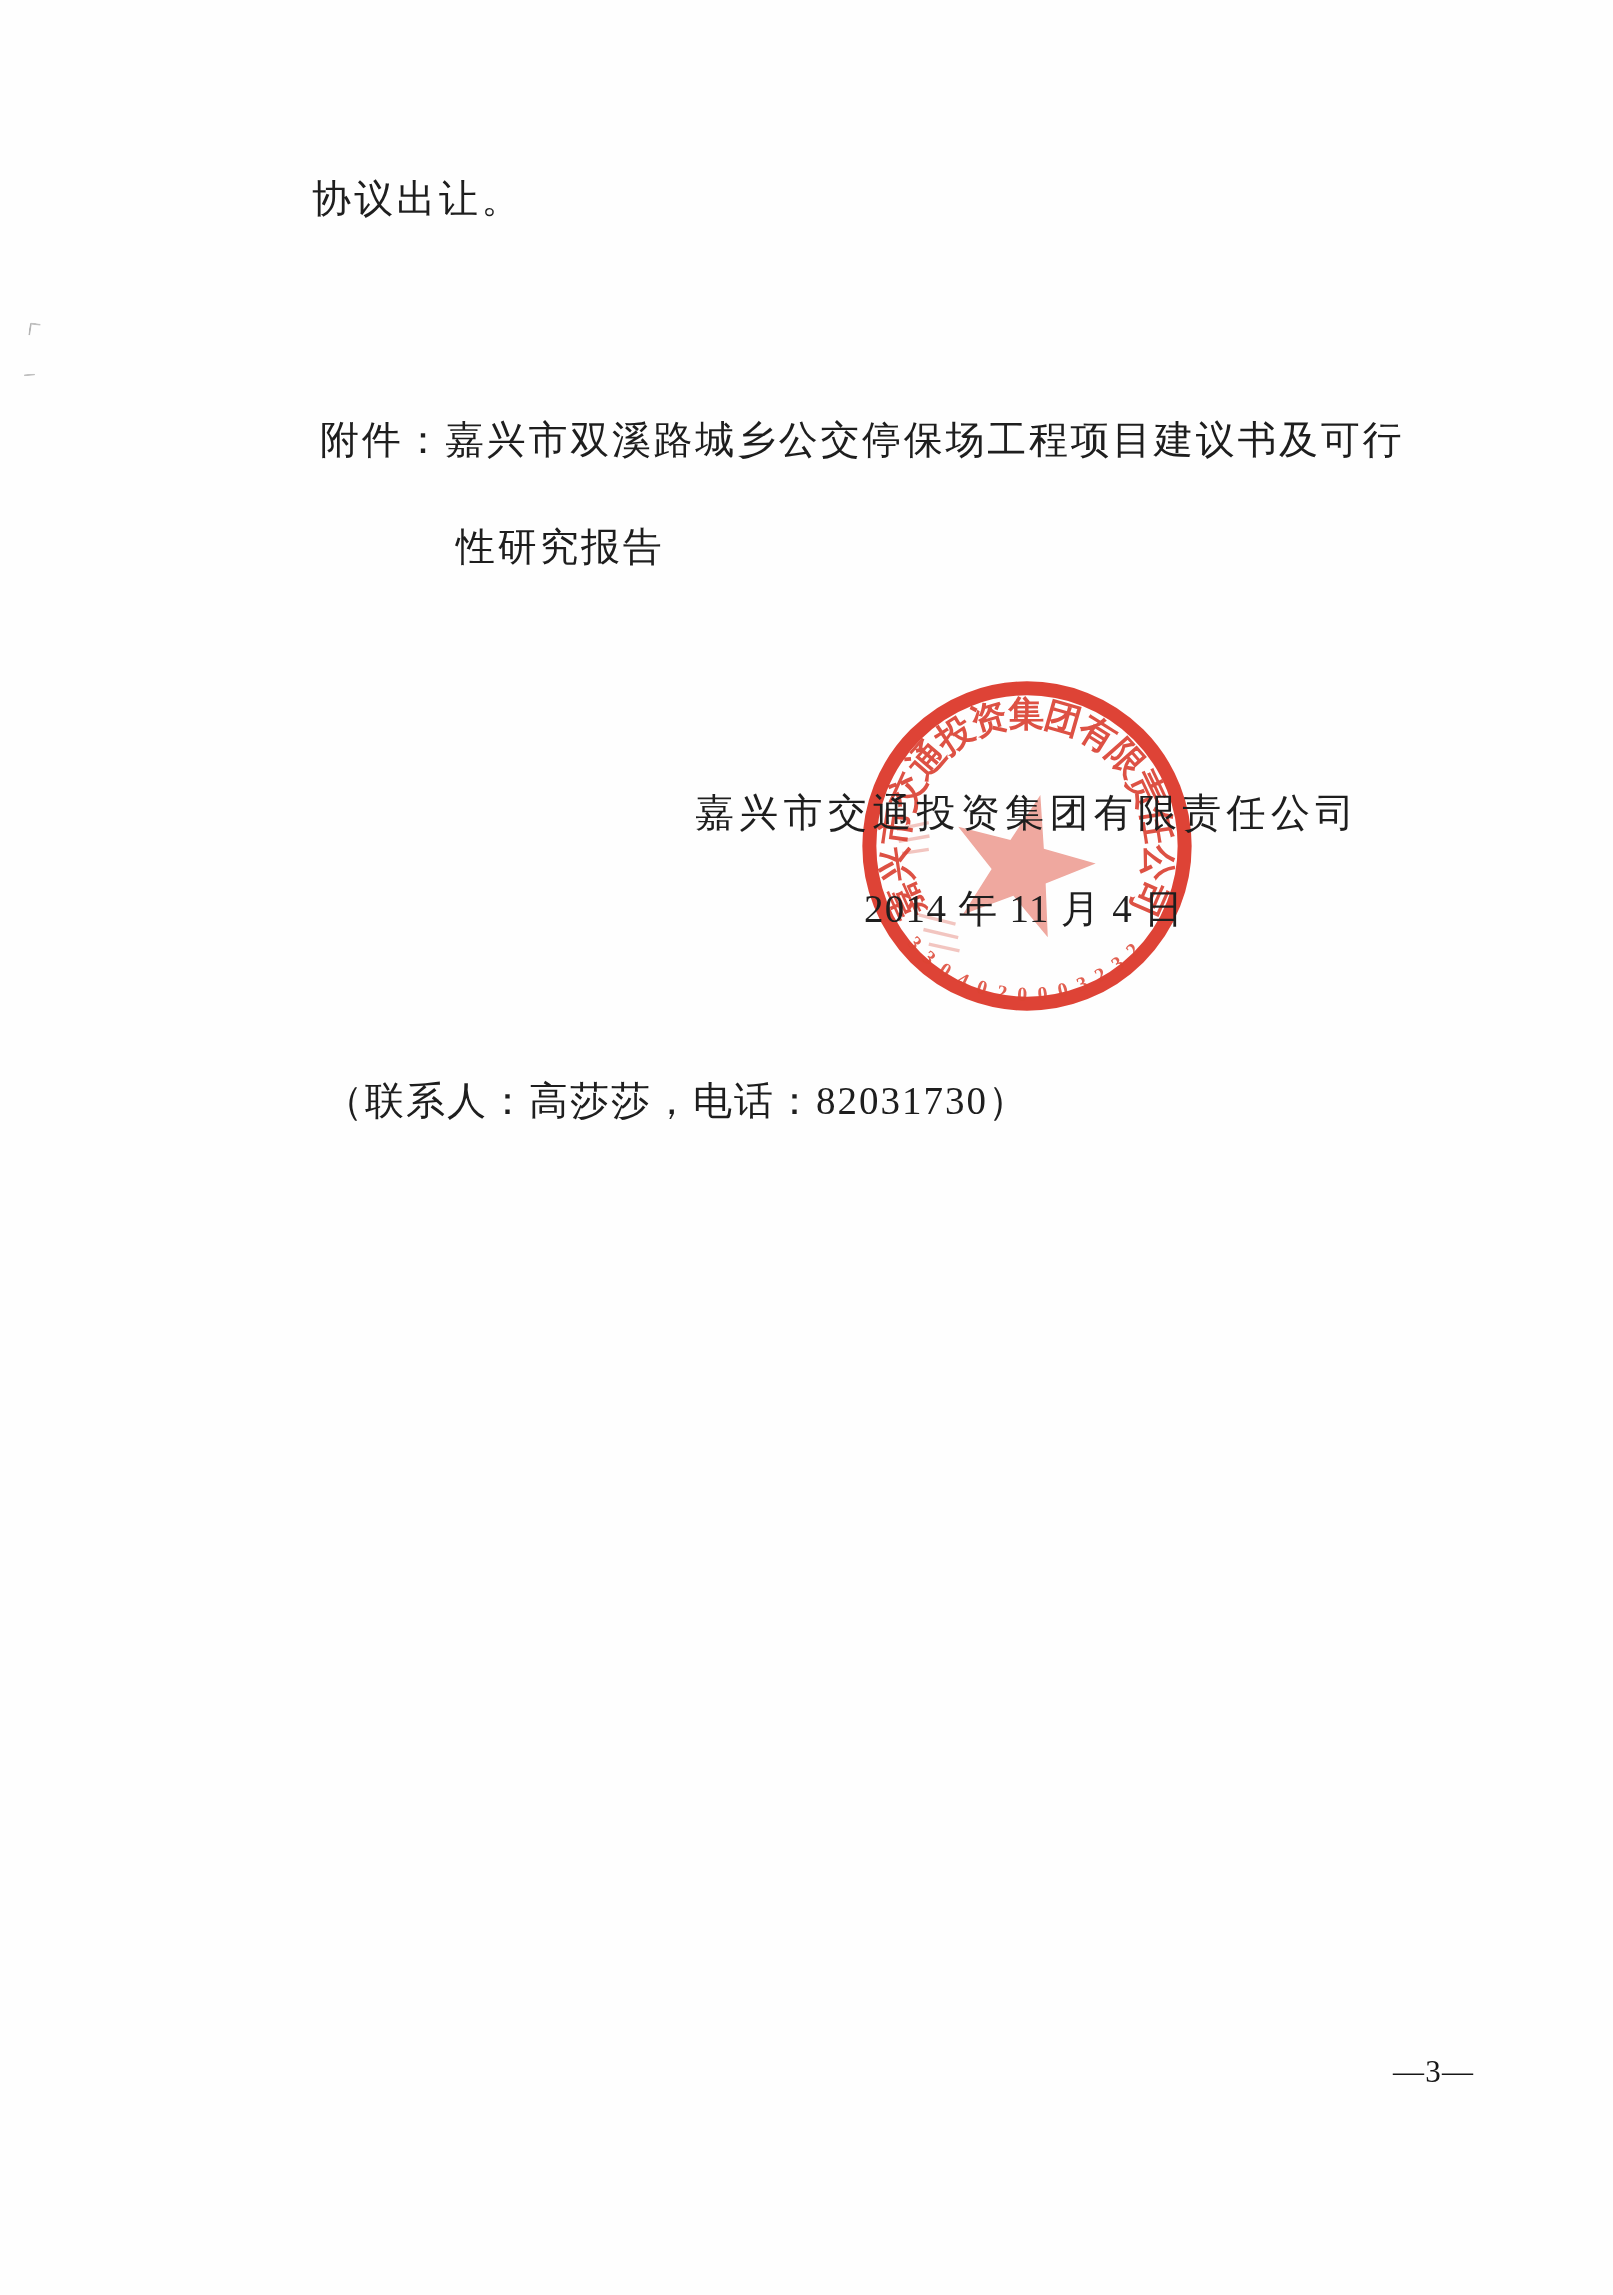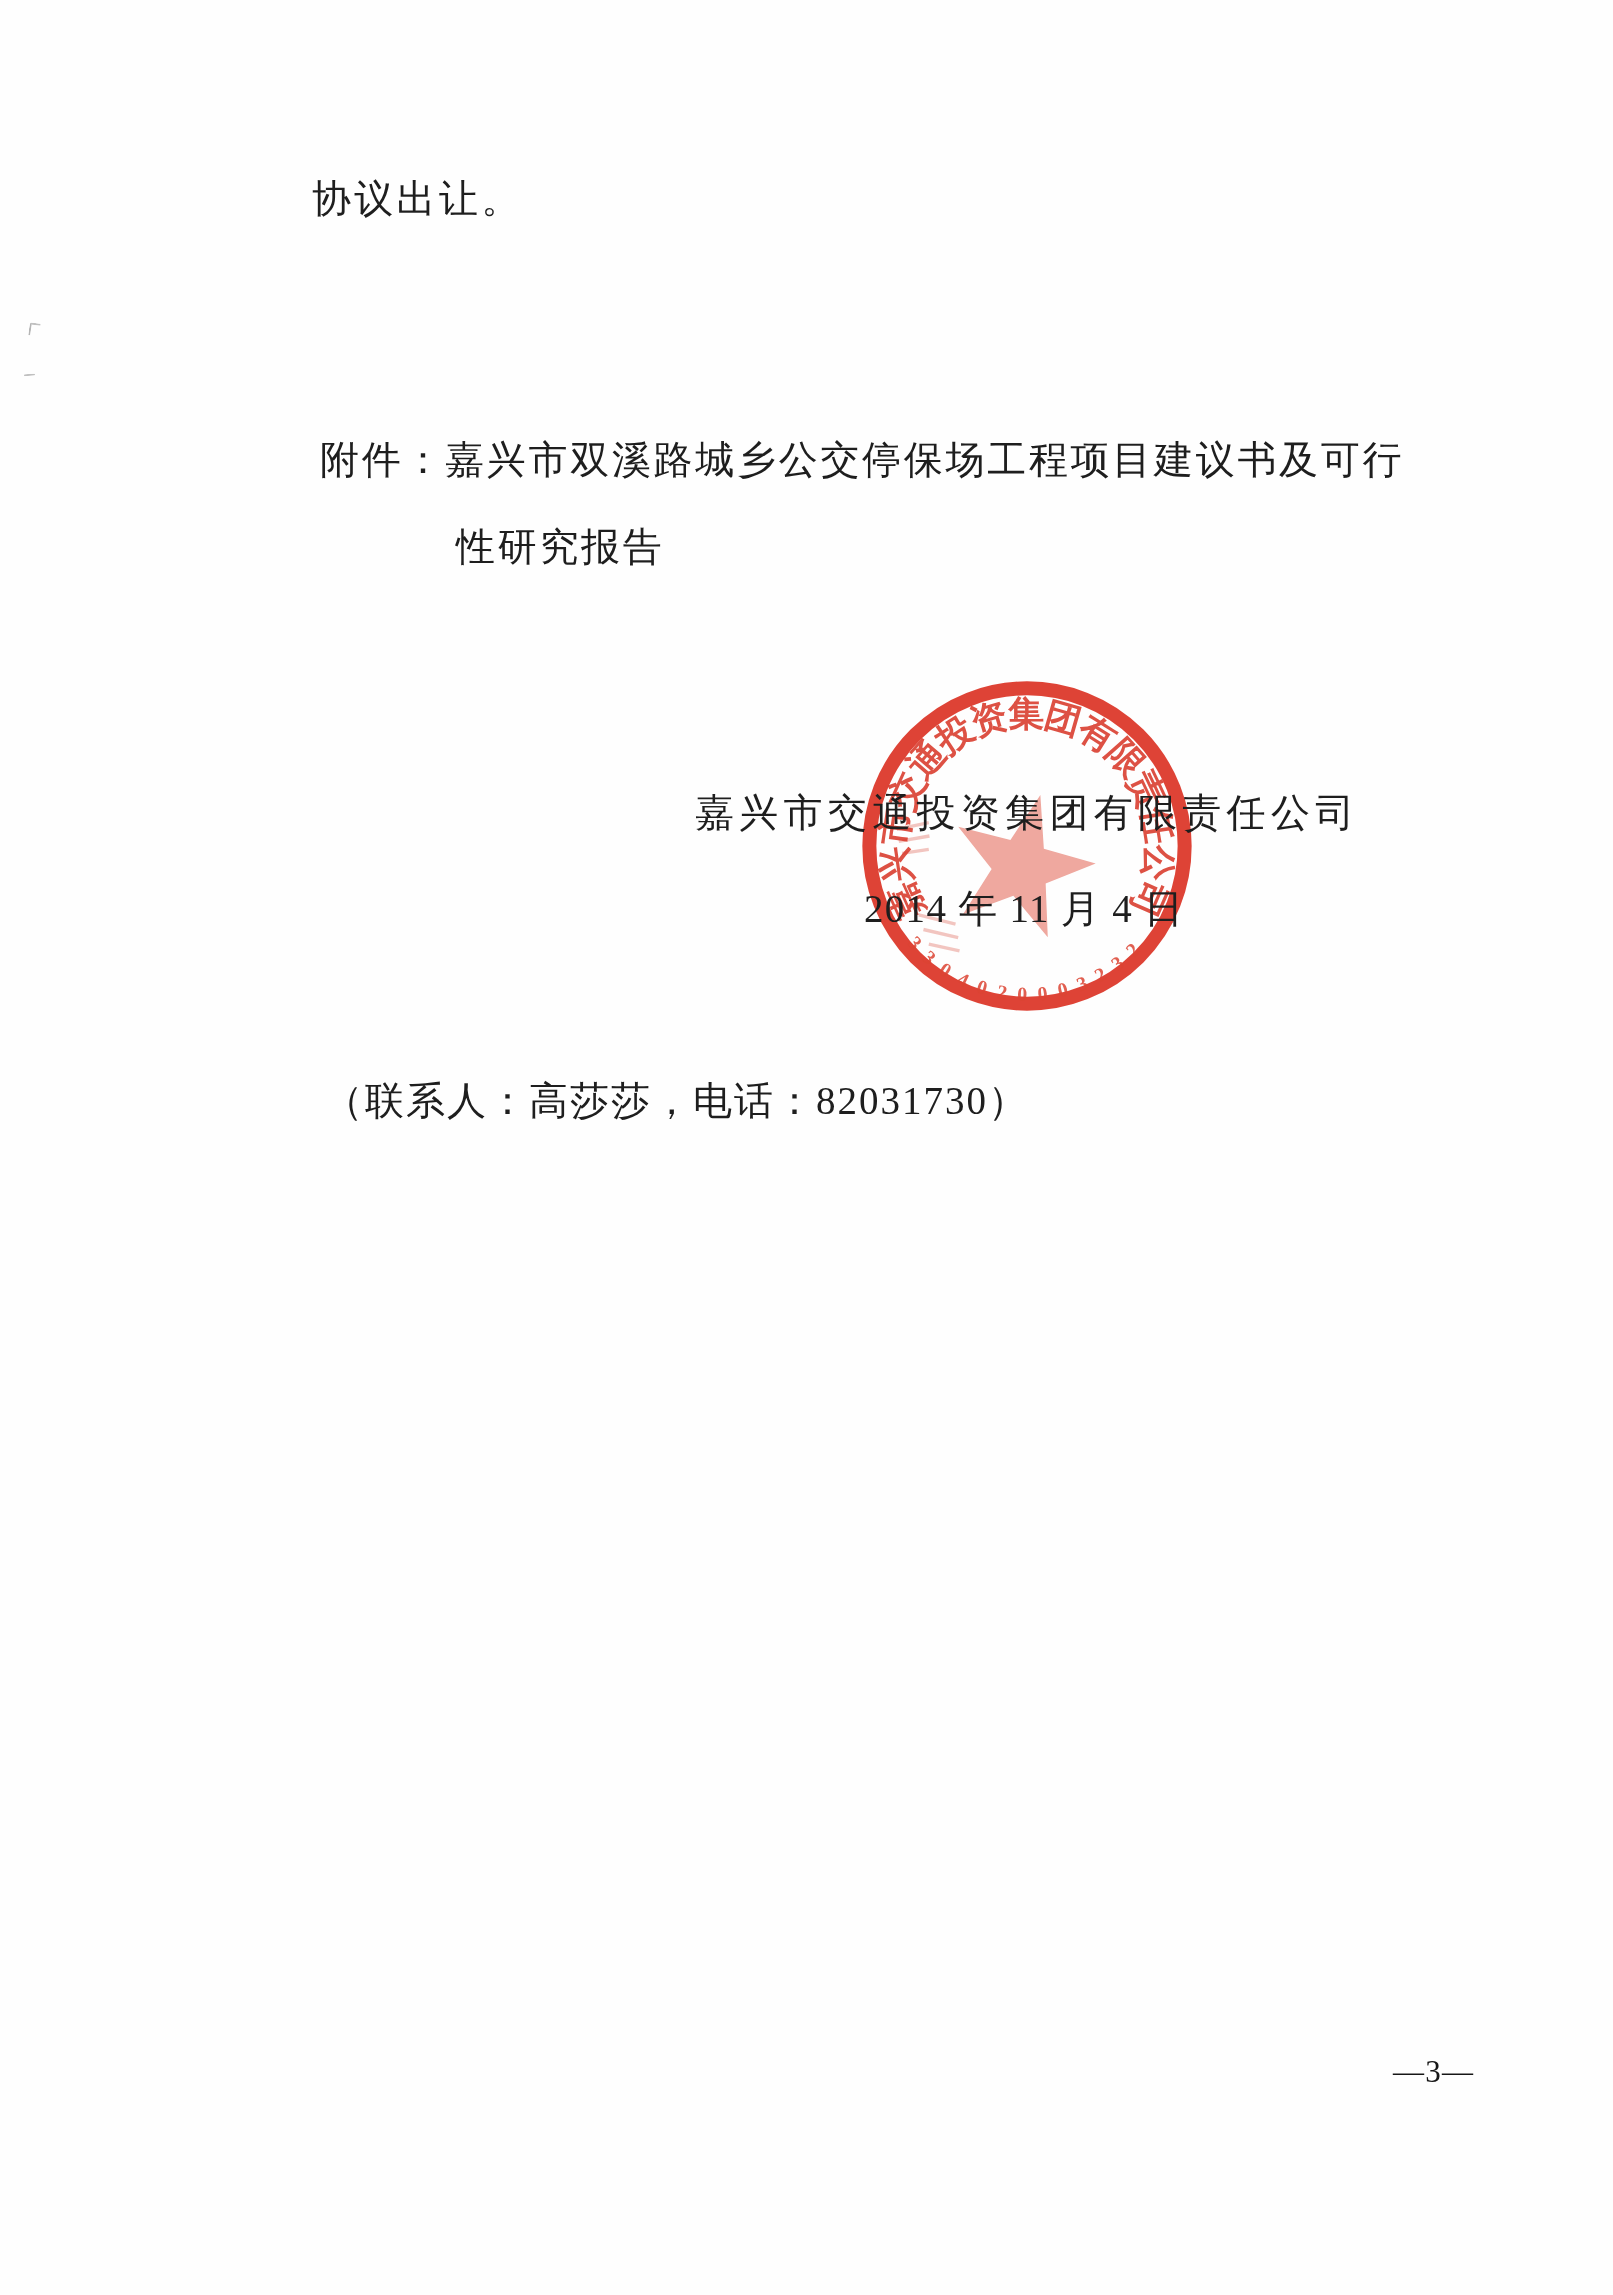--- a/index.html
+++ b/index.html
@@ -86,21 +86,21 @@
   }
 </style>
 </head>
 <body>
 
 <div class="page">
 
   <div class="txt body-line" style="left:312px; top:179px;">协议出让。</div>
 
 
-  <div class="txt attach-line" style="left:320px; top:440px;"><span>附件：</span><span>嘉兴市双溪路城乡公交停保场工程项目建议书及可行</span></div>
+  <div class="txt attach-line" style="left:320px; top:420px;"><span>附件：</span><span>嘉兴市双溪路城乡公交停保场工程项目建议书及可行</span></div>
 
   <div class="txt attach-line" style="left:456px; top:527px;">性研究报告</div>
 
   <svg class="seal" viewBox="0 0 494 494">
     <defs>
       <path id="sealArcTop" d="M 96 345 A 180 180 0 1 1 398 345" fill="none"></path>
       <path id="sealArcBottom" d="M 66.7 393 A 232 232 0 0 0 427.3 393" fill="none"></path>
     </defs>
 
     <circle cx="247" cy="247" r="236" fill="none" stroke="#dc3527" stroke-width="21" opacity="0.93"></circle>

